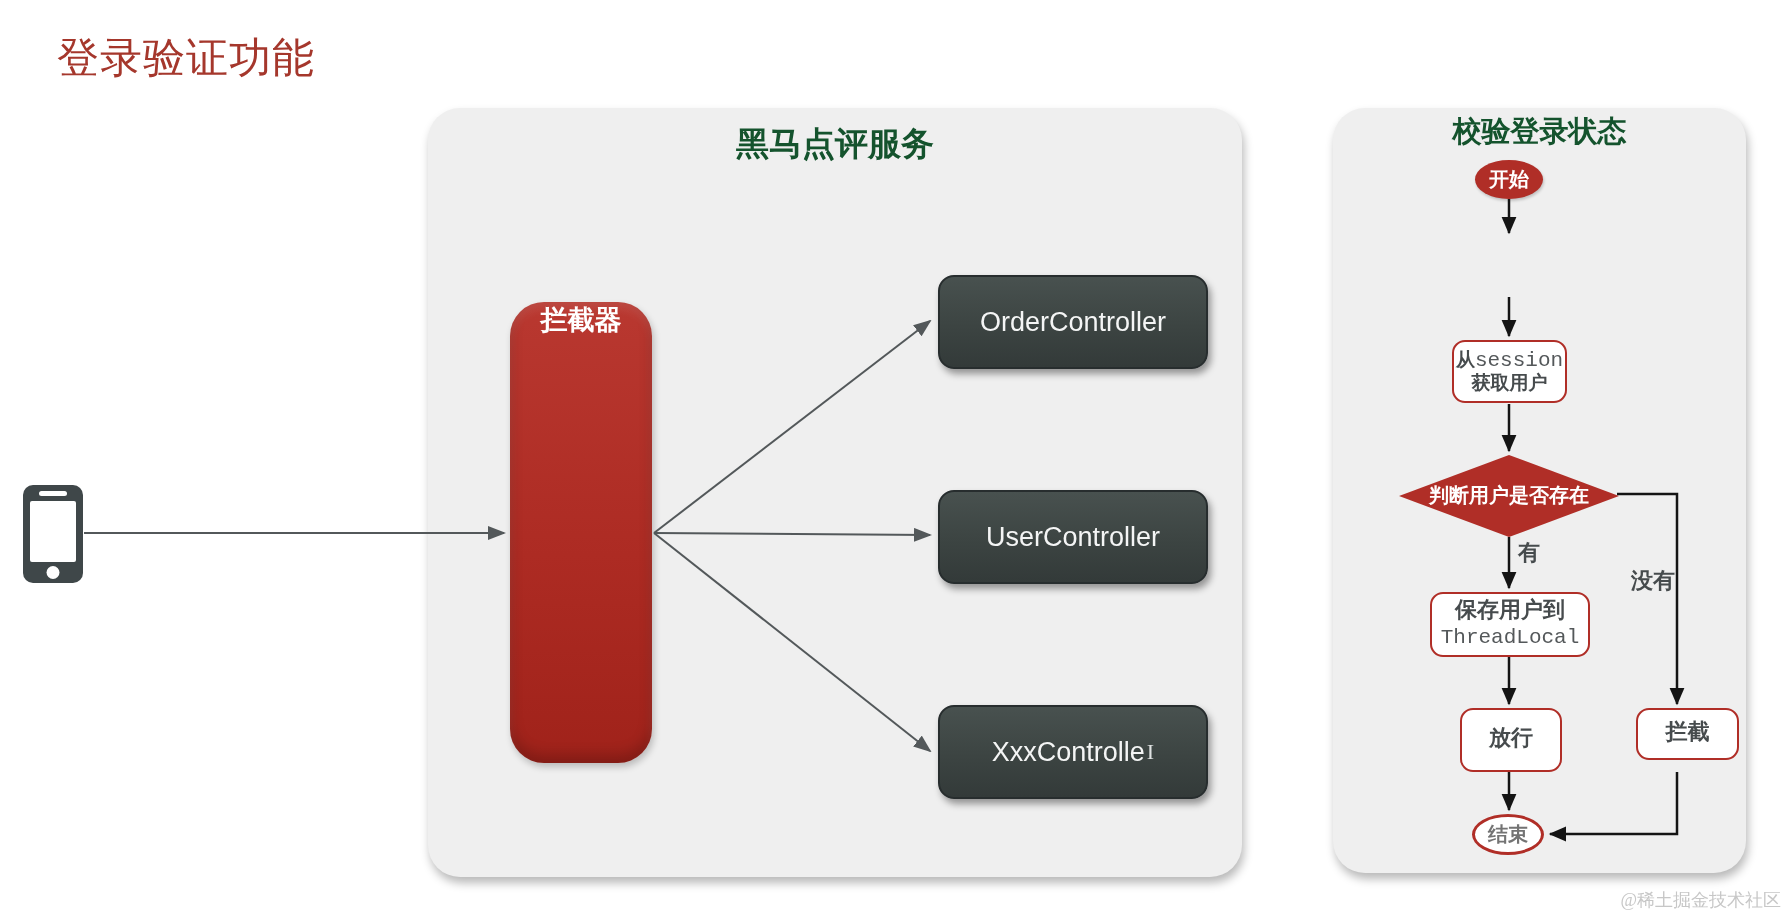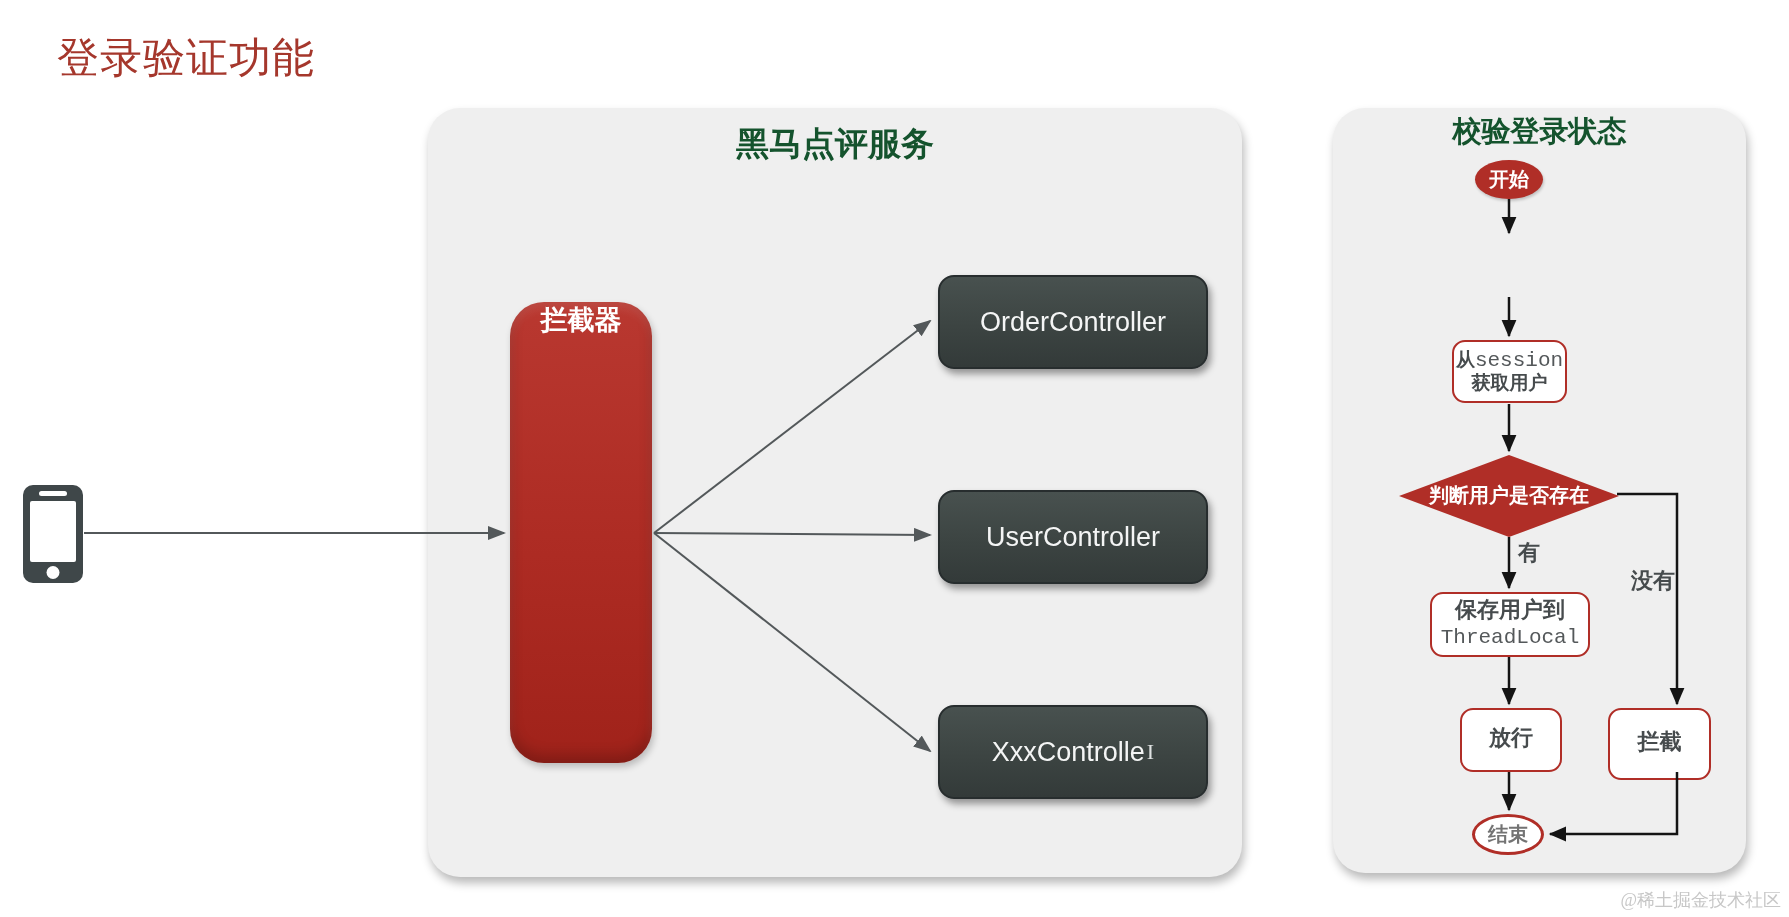--- a/index.html
+++ b/index.html
@@ -40,21 +40,21 @@
   .start-node{left:142px;top:52px;width:68px;height:39px;background:#b02e27;box-shadow:1px 2px 3px rgba(0,0,0,.2);}
   .start-node span{color:#fff;font-size:20px;font-weight:700;}
   .end-node{left:139px;top:706px;width:72px;height:41px;background:#ffffff;border:3px solid #b02e27;}
   .end-node span{color:#737373;font-size:20px;font-weight:700;}
   .flow-box{background:#ffffff;border:2.5px solid #b02e27;border-radius:13px;
         display:flex;flex-direction:column;align-items:center;justify-content:center;line-height:1.2;}
   .box-cookie{left:119px;top:129px;width:115px;height:59px;}
   .box-session{left:119px;top:232px;width:115px;height:63px;}
   .box-save{left:97px;top:484px;width:160px;height:65px;}
   .box-pass{left:127px;top:600px;width:102px;height:64px;}
-  .box-intercept{left:275px;top:600px;width:103px;height:72px;}
+  .box-intercept{left:303px;top:600px;width:103px;height:52px;}
   .cn{font-weight:700;color:#464b4d;font-size:19px;}
   .cn-lg{font-weight:700;color:#464b4d;font-size:22px;}
   .en{font-weight:400;color:#54585a;font-size:21px;}
   .diamond{left:66px;top:347px;width:220px;height:82px;background:#b02e27;
         clip-path:polygon(50% 0,100% 50%,50% 100%,0 50%);
         display:flex;flex-direction:row;align-items:center;justify-content:center;line-height:1.15;}
   .diamond span{color:#ffffff;font-size:20px;font-weight:700;}
   .edge-label{position:absolute;font-size:22px;font-weight:700;color:#464b4d;}
   .lbl-yes{left:185px;top:430px;}
   .lbl-no{left:298px;top:458px;}

